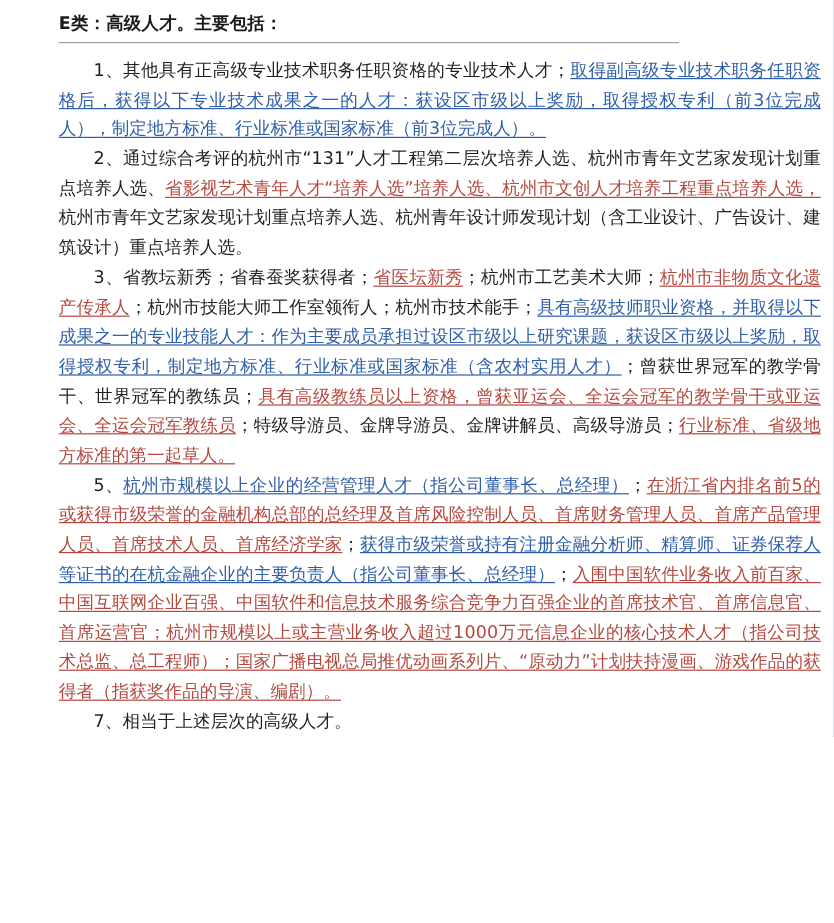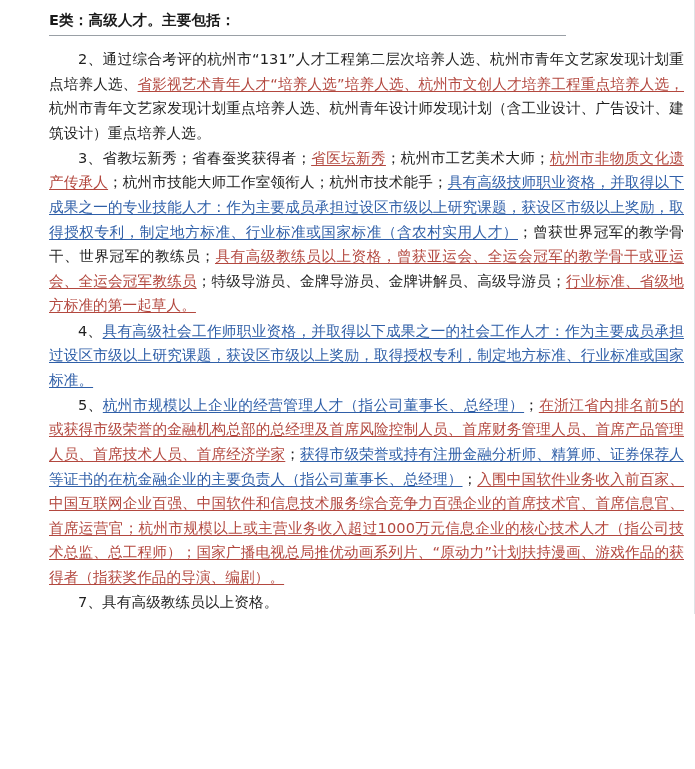--- a/index.html
+++ b/index.html
@@ -76,21 +76,21 @@
 <body>
 
 <div class="page">
   <div class="doc">
 
     <h1 class="title">E类：高级人才。主要包括：</h1>
 
     <div class="rule"></div>
 
     <div class="body-block" id="paragraphs">
+        <p class="para"><span class="plain">1、</span><span class="plain">其他具有正高级专业技术职务任职资格的专业技术人才；</span><span class="blue">取得副高级专业技术职务任职资格后，获得以下专业技术成果之一的人才：获设区市级以上奖励，取得授权专利（前3位完成人），制定地方标准、行业标准或国家标准（前3位完成人）。</span></p>
         <p class="para"><span class="plain">2、</span><span class="plain">通过综合考评的杭州市“131”人才工程第二层次培养人选、杭州市青年文艺家发现计划重点培养人选、</span><span class="red">省影视艺术青年人才“培养人选”培养人选、杭州市文创人才培养工程重点培养人选，</span><span class="plain">杭州市青年文艺家发现计划重点培养人选、杭州青年设计师发现计划（含工业设计、广告设计、建筑设计）重点培养人选。</span></p>
         <p class="para"><span class="plain">3、</span><span class="plain">省教坛新秀；省春蚕奖获得者；</span><span class="red">省医坛新秀</span><span class="plain">；杭州市工艺美术大师；</span><span class="red">杭州市非物质文化遗产传承人</span><span class="plain">；杭州市技能大师工作室领衔人；杭州市技术能手；</span><span class="blue">具有高级技师职业资格，并取得以下成果之一的专业技能人才：作为主要成员承担过设区市级以上研究课题，获设区市级以上奖励，取得授权专利，制定地方标准、行业标准或国家标准（含农村实用人才）</span><span class="plain">；曾获世界冠军的教学骨干、世界冠军的教练员；</span><span class="red">具有高级教练员以上资格，曾获亚运会、全运会冠军的教学骨干或亚运会、全运会冠军教练员</span><span class="plain">；特级导游员、金牌导游员、金牌讲解员、高级导游员；</span><span class="red">行业标准、省级地方标准的第一起草人。</span></p>
-        <p class="para"><span class="plain">4、</span><span class="blue">具有高级社会工作师职业资格，并取得以下成果之一的社会工作人才：作为主要成员承担过设区市级以上研究课题，获设区市级以上奖励，取得授权专利，制定地方标准、行业标准或国家标准。</span></p>
         <p class="para"><span class="plain">5、</span><span class="blue">杭州市规模以上企业的经营管理人才（指公司董事长、总经理）</span><span class="plain">；</span><span class="red">在浙江省内排名前5的或获得市级荣誉的金融机构总部的总经理及首席风险控制人员、首席财务管理人员、首席产品管理人员、首席技术人员、首席经济学家</span><span class="plain">；</span><span class="blue">获得市级荣誉或持有注册金融分析师、精算师、证券保荐人等证书的在杭金融企业的主要负责人（指公司董事长、总经理）</span><span class="plain">；</span><span class="red">入围中国软件业务收入前百家、中国互联网企业百强、中国软件和信息技术服务综合竞争力百强企业的首席技术官、首席信息官、首席运营官；杭州市规模以上或主营业务收入超过1000万元信息企业的核心技术人才（指公司技术总监、总工程师）；国家广播电视总局推优动画系列片、“原动力”计划扶持漫画、游戏作品的获得者（指获奖作品的导演、编剧）。</span></p>
-        <p class="para"><span class="plain">7、</span><span class="plain">具有高级教练员以上资格。</span></p>
+        <p class="para"><span class="plain">7、</span><span class="plain">相当于上述层次的高级人才。</span></p>
       </div>
 
   </div>
 </div>
 
 </body></html>

